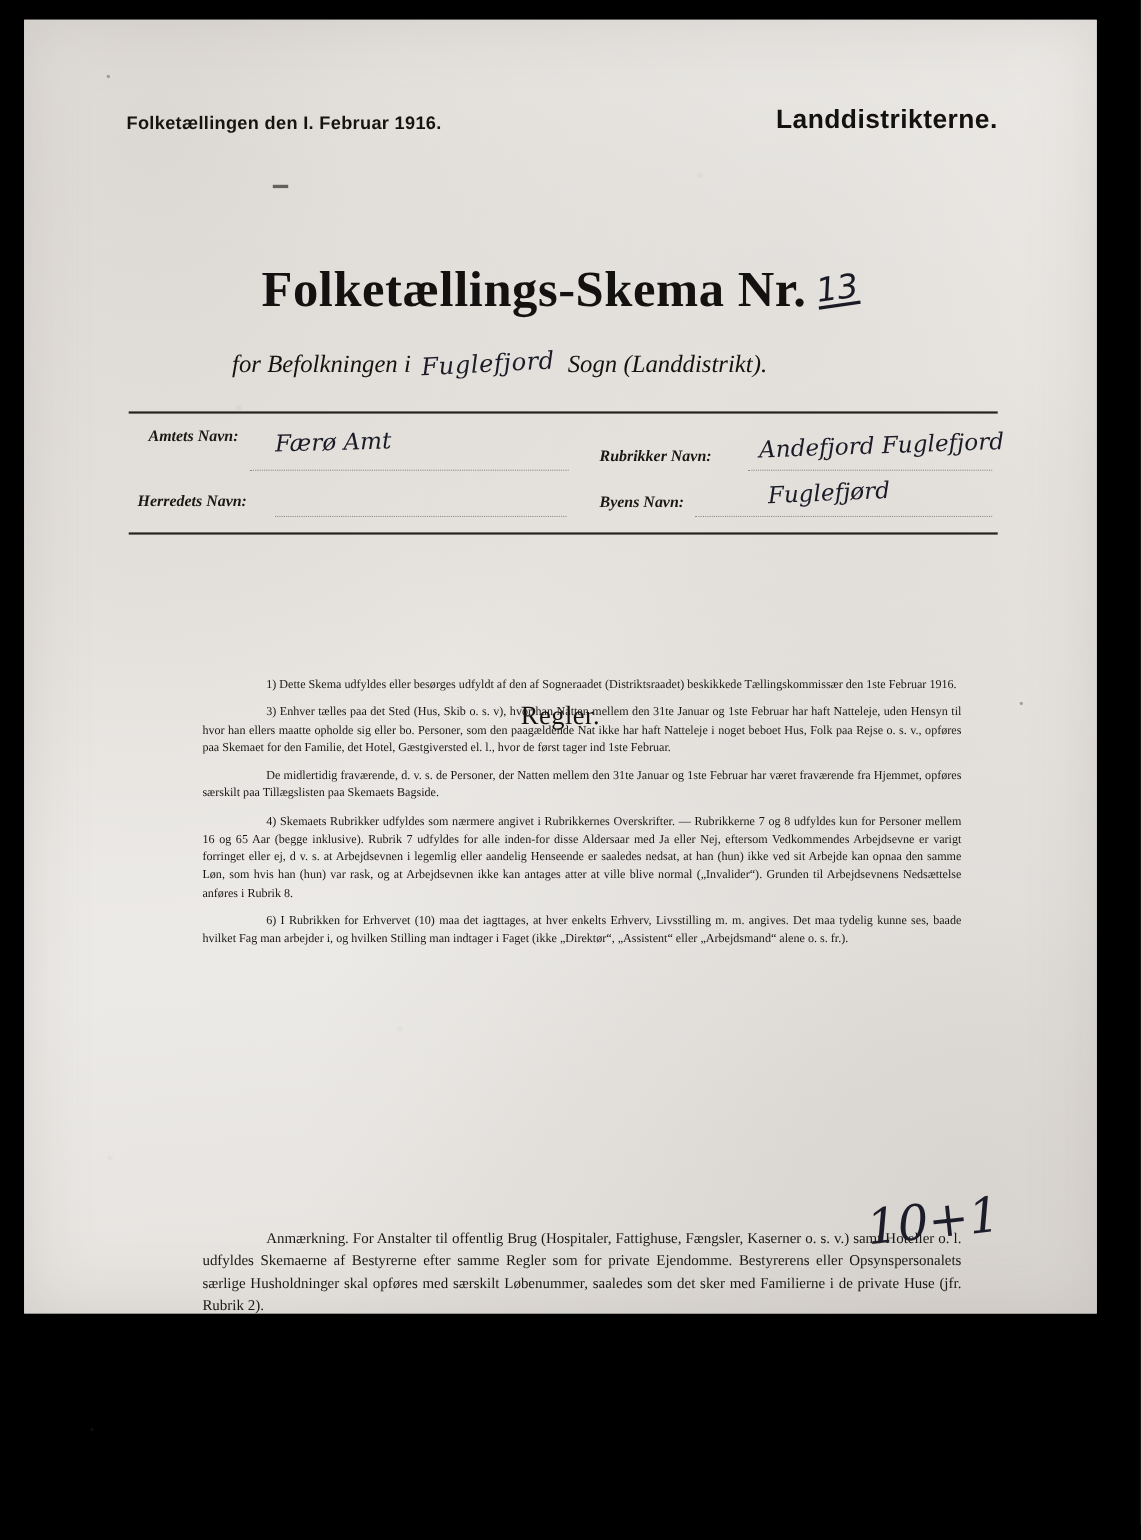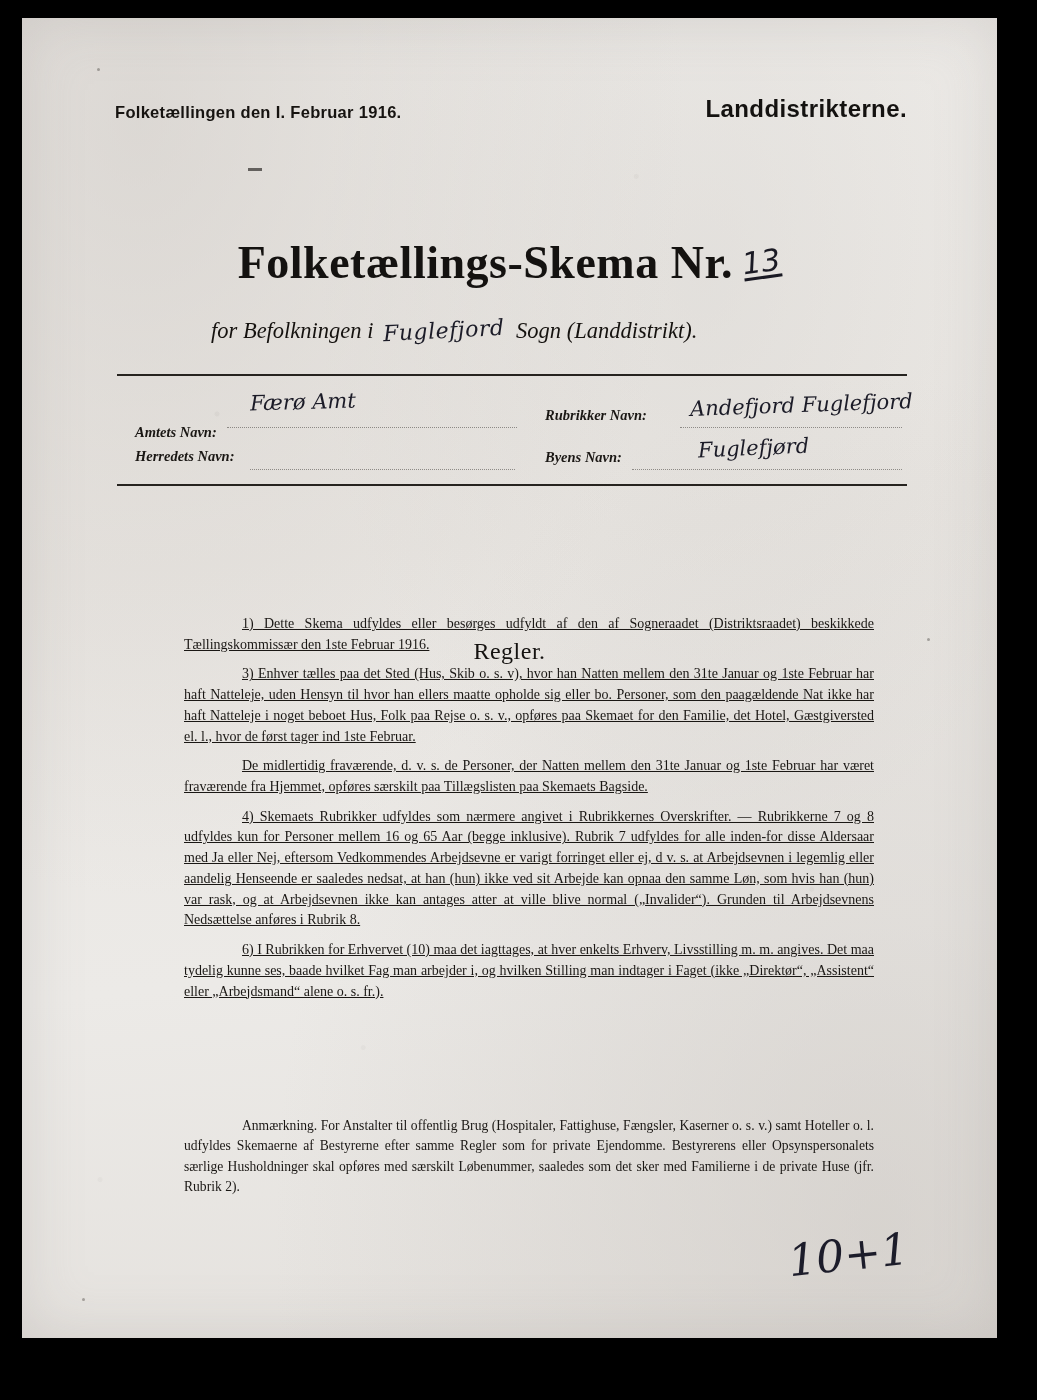--- a/index.html
+++ b/index.html
@@ -11,21 +11,21 @@
     width: 1037px;
     height: 1400px;
     overflow: hidden;
     font-family: "Liberation Serif", serif;
   }
   .page {
     position: absolute;
     left: 22px;
     top: 18px;
     width: 975px;
-    height: 1320px;
+    height: 1176px;
     background: #f2f0ee;
     background-image:
       radial-gradient(ellipse at 12% 8%, rgba(205,200,195,0.55) 0%, rgba(205,200,195,0) 45%),
       radial-gradient(ellipse at 88% 92%, rgba(200,195,190,0.5) 0%, rgba(200,195,190,0) 50%),
       radial-gradient(ellipse at 70% 20%, rgba(215,212,208,0.45) 0%, rgba(215,212,208,0) 40%),
       linear-gradient(175deg, #efedea 0%, #e9e6e2 40%, #eceae7 70%, #e4e1dd 100%);
     box-shadow: inset 0 0 60px rgba(150,145,140,0.25);
     color: #14110f;
   }
   .paper-noise {
@@ -133,22 +133,22 @@
   #rl2 { top: 466px; }
 
   .field-label {
     position: absolute;
     font-family: "Liberation Serif", serif;
     font-weight: bold;
     font-style: italic;
     font-size: 14.5px;
     color: #1a1714;
   }
-  #lbl-amt   { left: 113px; top: 406px; }
-  #lbl-her   { left: 113px; top: 430px; }
+  #lbl-amt   { left: 113px; top: 371px; }
+  #lbl-her   { left: 103px; top: 430px; }
   #lbl-kom   { left: 523px; top: 389px; }
   #lbl-byen  { left: 523px; top: 431px; }
 
   .field-val {
     position: absolute;
     font-family: "DejaVu Serif", serif;
     font-style: italic;
     font-size: 21px;
     color: #1b1b27;
   }
@@ -175,25 +175,24 @@
     letter-spacing: 0.5px;
     color: #141210;
     margin-top: 32px;
   }
   .rules {
     position: absolute;
     left: 162px;
     top: 596px;
     width: 690px;
     font-family: "Liberation Serif", serif;
-    font-size: 14px;
+    font-size: 11px;
     line-height: 1.48;
     color: #1a1714;
     text-align: justify;
-    text-decoration: underline;
   }
   .rules p {
     margin: 0 0 9px 0;
     text-indent: 58px;
   }
   .rules p.sub { text-indent: 58px; }
   .sp { letter-spacing: 1.6px; }
   .anm {
     position: absolute;
     left: 162px;

